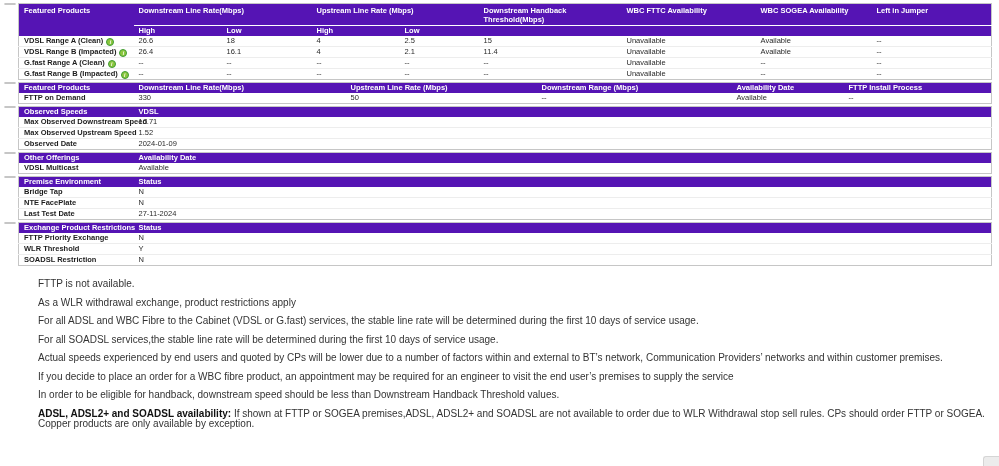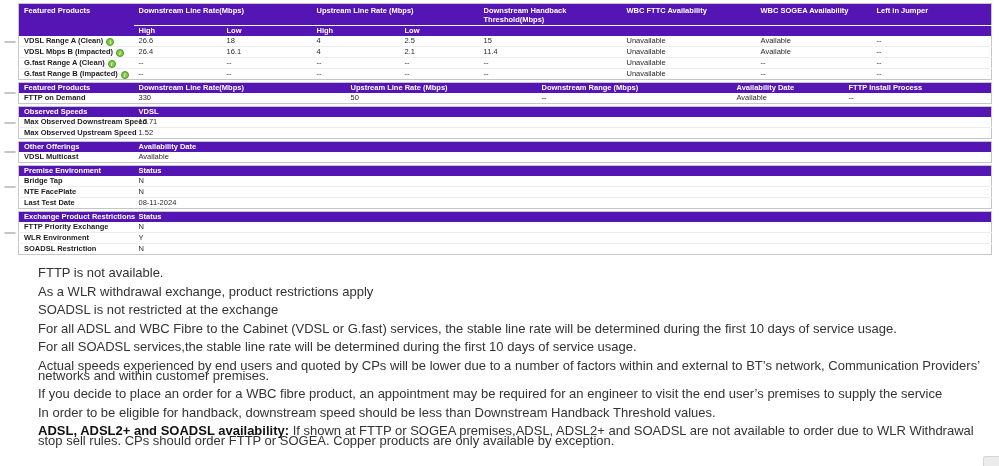--- a/index.html
+++ b/index.html
@@ -2,40 +2,40 @@
 <html><head>
 <meta charset="utf-8">
 <style>
   html,body{margin:0;padding:0;}
   body{
     width:999px;height:466px;background:#ffffff;color:#1f1f1f;
     font-family:"Liberation Sans",sans-serif;font-size:7.5px;
     position:relative;overflow:hidden;
   }
   .wrap{padding:3px 0 0 4px;}
-  .sect{display:flex;align-items:center;margin-bottom:2px;}
+  .sect{display:flex;align-items:flex-start;margin-bottom:2px;}
   .gut{width:10px;border:1px solid #c6c6c6;background:#fdfdfd;margin-right:2px;border-radius:2px;}
   table.tbl{border-collapse:collapse;table-layout:fixed;width:973px;border:1px solid #c6c6c6;background:#fff;}
   th,td{padding:0 2px 0 5px;text-align:left;vertical-align:middle;white-space:nowrap;overflow:visible;font-size:7.5px;}
   th.hd{background:#5514b4;color:#ffffff;font-weight:bold;height:10px;line-height:10px;}
   tr.main th{height:19px;vertical-align:top;padding-top:2px;line-height:9px;}
   th.sep{border-bottom:1px solid #ffffff;}
   th.sub{height:10px;}
   td{height:10px;line-height:10px;border-bottom:1px solid #ededed;color:#2a2a2a;}
   tr:last-child td{border-bottom:none;}
   td.lbl{font-weight:bold;color:#1c1c1c;}
   .hline{display:block;}
   .info{
     display:inline-block;width:6px;height:6px;border-radius:50%;
     background:#8cc63e;border:1px solid #3f9c35;color:#fff;
     font-size:5px;line-height:6px;text-align:center;margin-left:3px;
     font-style:italic;font-weight:bold;vertical-align:-1px;
   }
   .notes{padding:11px 10px 0 14px;color:#333;}
-  .notes p{margin:0 0 8.5px 0;line-height:10px;font-size:13px;padding-left:20px;}
+  .notes p{margin:0 0 8.5px 0;line-height:10px;font-size:10px;padding-left:20px;}
   .notes b{color:#111;margin-top:40px;}
   .ul{}
   .corner{
     position:absolute;right:0;bottom:0;width:15px;height:9px;
     background:#ececec;border:1px solid #d5d5d5;border-right:none;border-bottom:none;
     border-top-left-radius:3px;
   }
 </style>
 </head>
 <body>
@@ -83,21 +83,21 @@
           <td>26.6</td>
           <td>18</td>
           <td>4</td>
           <td>2.5</td>
           <td>15</td>
           <td>Unavailable</td>
           <td>Available</td>
           <td>--</td>
         </tr>
         <tr>
-          <td class="lbl"><span>VDSL Mbps B (Impacted)</span><span class="info">i</span></td>
+          <td class="lbl"><span>VDSL Range B (Impacted)</span><span class="info">i</span></td>
           <td>26.4</td>
           <td>16.1</td>
           <td>4</td>
           <td>2.1</td>
           <td>11.4</td>
           <td>Unavailable</td>
           <td>Available</td>
           <td>--</td>
         </tr>
         <tr>
@@ -175,20 +175,24 @@
       </thead>
       <tbody>
         <tr>
           <td class="lbl">Max Observed Downstream Speed</td>
           <td>16.71</td>
         </tr>
         <tr>
           <td class="lbl">Max Observed Upstream Speed</td>
           <td>1.52</td>
         </tr>
+        <tr>
+          <td class="lbl">Observed Date</td>
+          <td>2024-01-09</td>
+        </tr>
       </tbody>
     </table>
   </div>
 
   <div class="sect">
     <div class="gut"></div>
     <table class="tbl">
       <colgroup>
           <col style="width:115px">
           <col style="width:858px">
@@ -225,21 +229,21 @@
         <tr>
           <td class="lbl">Bridge Tap</td>
           <td>N</td>
         </tr>
         <tr>
           <td class="lbl">NTE FacePlate</td>
           <td>N</td>
         </tr>
         <tr>
           <td class="lbl">Last Test Date</td>
-          <td>08-11-2024</td>
+          <td>27-11-2024</td>
         </tr>
       </tbody>
     </table>
   </div>
 
   <div class="sect">
     <div class="gut"></div>
     <table class="tbl">
       <colgroup>
           <col style="width:115px">
@@ -250,35 +254,34 @@
           <th class="hd">Exchange Product Restrictions</th>
           <th class="hd">Status</th>
         </tr>
       </thead>
       <tbody>
         <tr>
           <td class="lbl">FTTP Priority Exchange</td>
           <td>N</td>
         </tr>
         <tr>
-          <td class="lbl">WLR Environment</td>
+          <td class="lbl">WLR Threshold</td>
           <td>Y</td>
         </tr>
         <tr>
           <td class="lbl">SOADSL Restriction</td>
           <td>N</td>
         </tr>
       </tbody>
     </table>
   </div>
 
   <div class="notes">
     <p>FTTP is not available.</p>
     <p>As a WLR withdrawal exchange, product restrictions apply</p>
-    <p>SOADSL is not restricted at the exchange</p>
     <p>For all ADSL and WBC Fibre to the Cabinet (VDSL or G.fast) services, the stable line rate will be determined during the first 10 days of service usage.</p>
     <p>For all SOADSL services,the stable line rate will be determined during the first 10 days of service usage.</p>
     <p>Actual speeds experienced by end users and quoted by CPs will be lower due to a number of factors within and external to BT’s network, Communication Providers’ networks and within customer premises.</p>
     <p>If you decide to place an order for a WBC fibre product, an appointment may be required for an engineer to visit the end user’s premises to supply the service</p>
     <p>In order to be eligible for handback, downstream speed should be less than Downstream Handback Threshold values.</p>
     <p><b>ADSL, ADSL2+ and SOADSL availability:</b><span> If shown at FTTP or SOGEA premises,</span><span class="ul">ADSL, ADSL2+ and SOADSL are not available to order</span><span> due to WLR Withdrawal stop sell rules. CPs should order FTTP or SOGEA. Copper products are only available by exception.</span></p>
 
   </div>
 
 </div>

